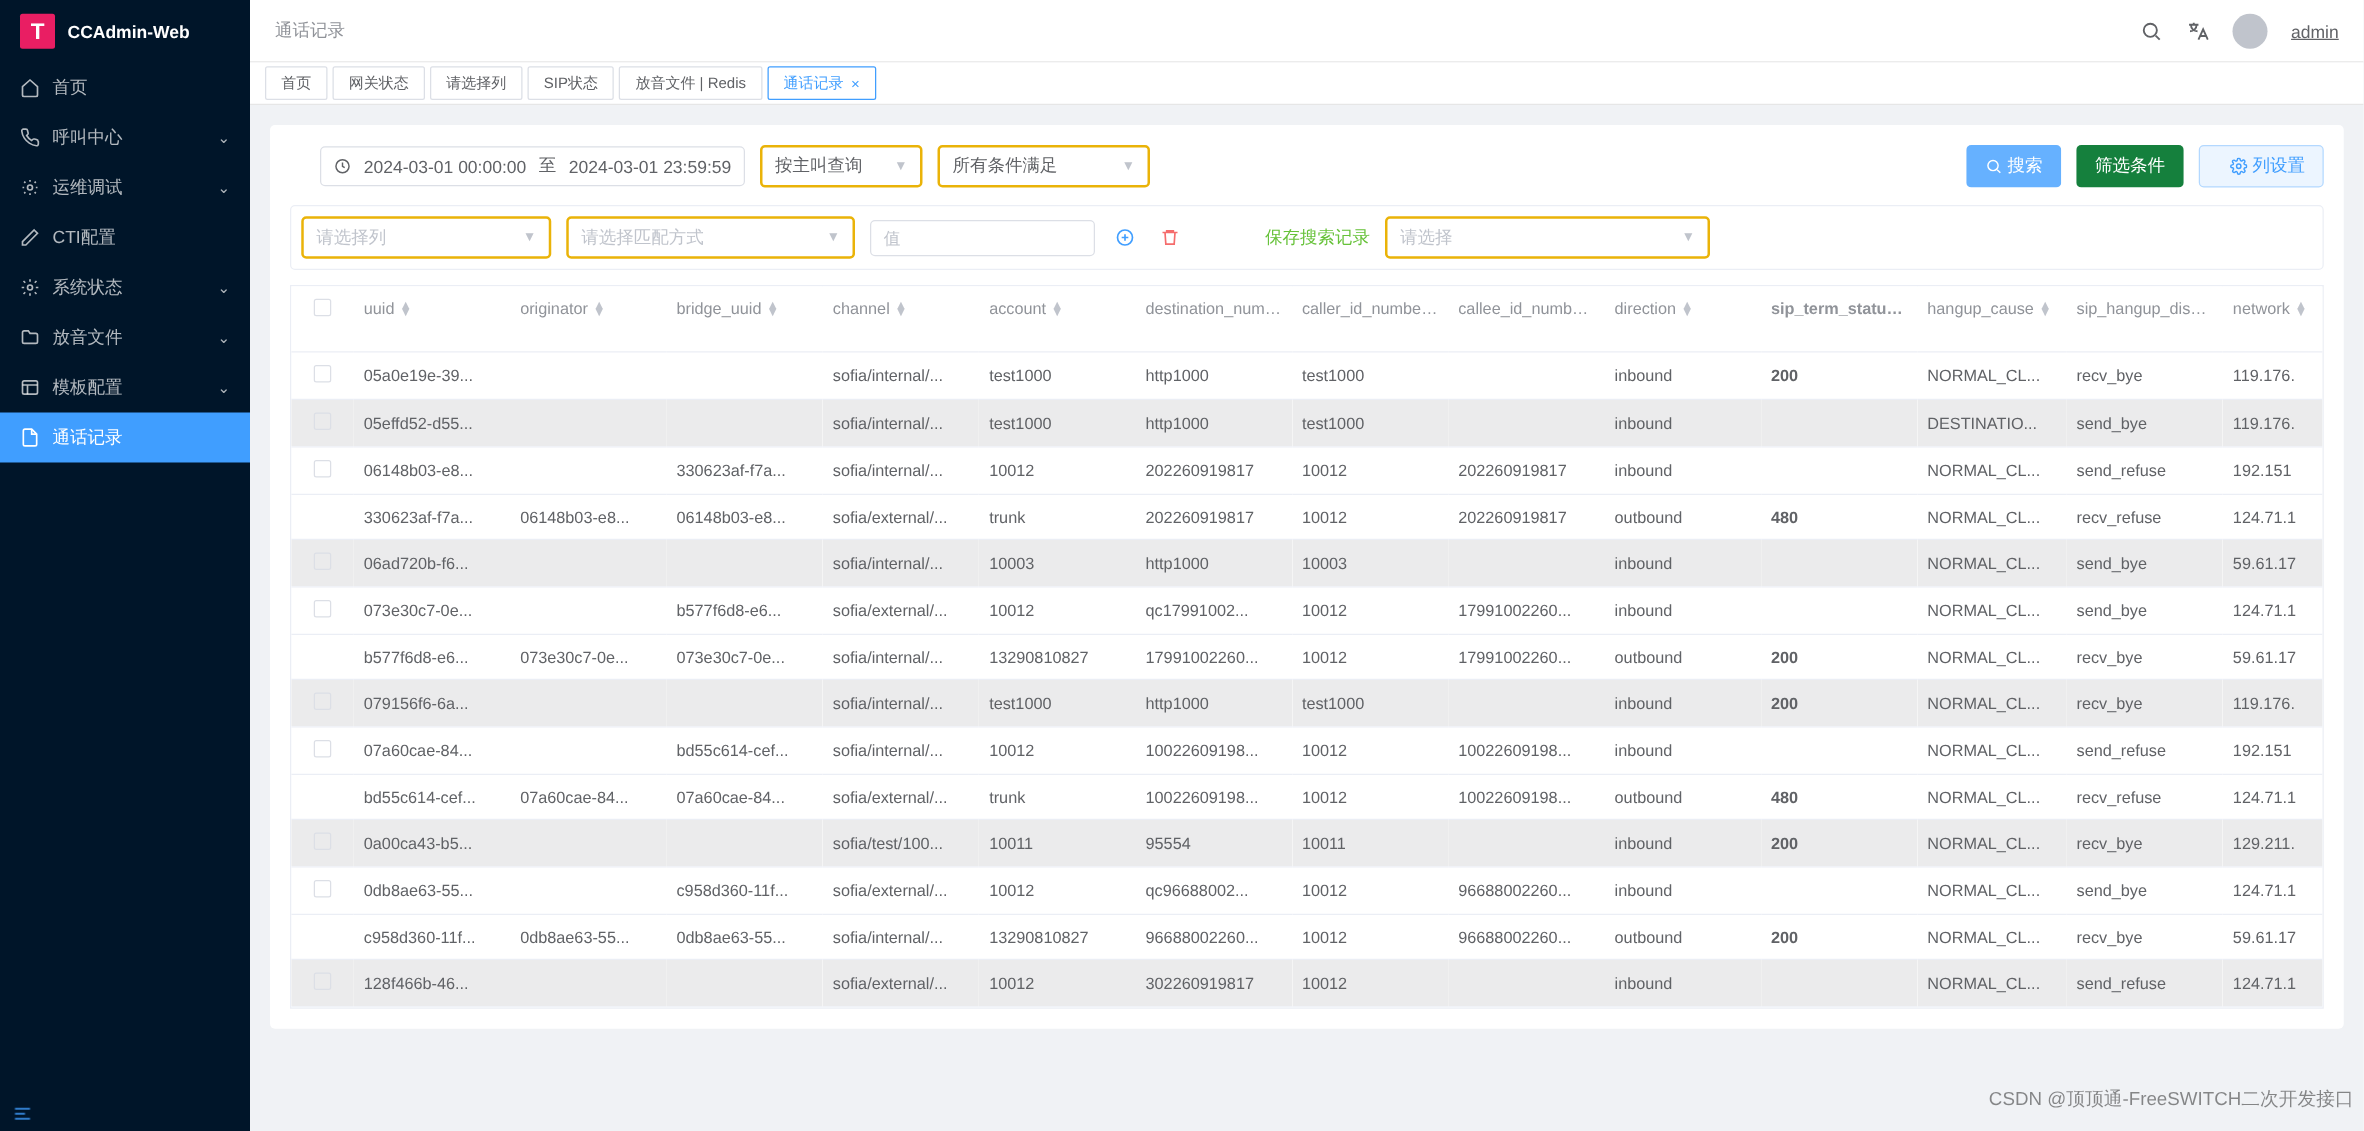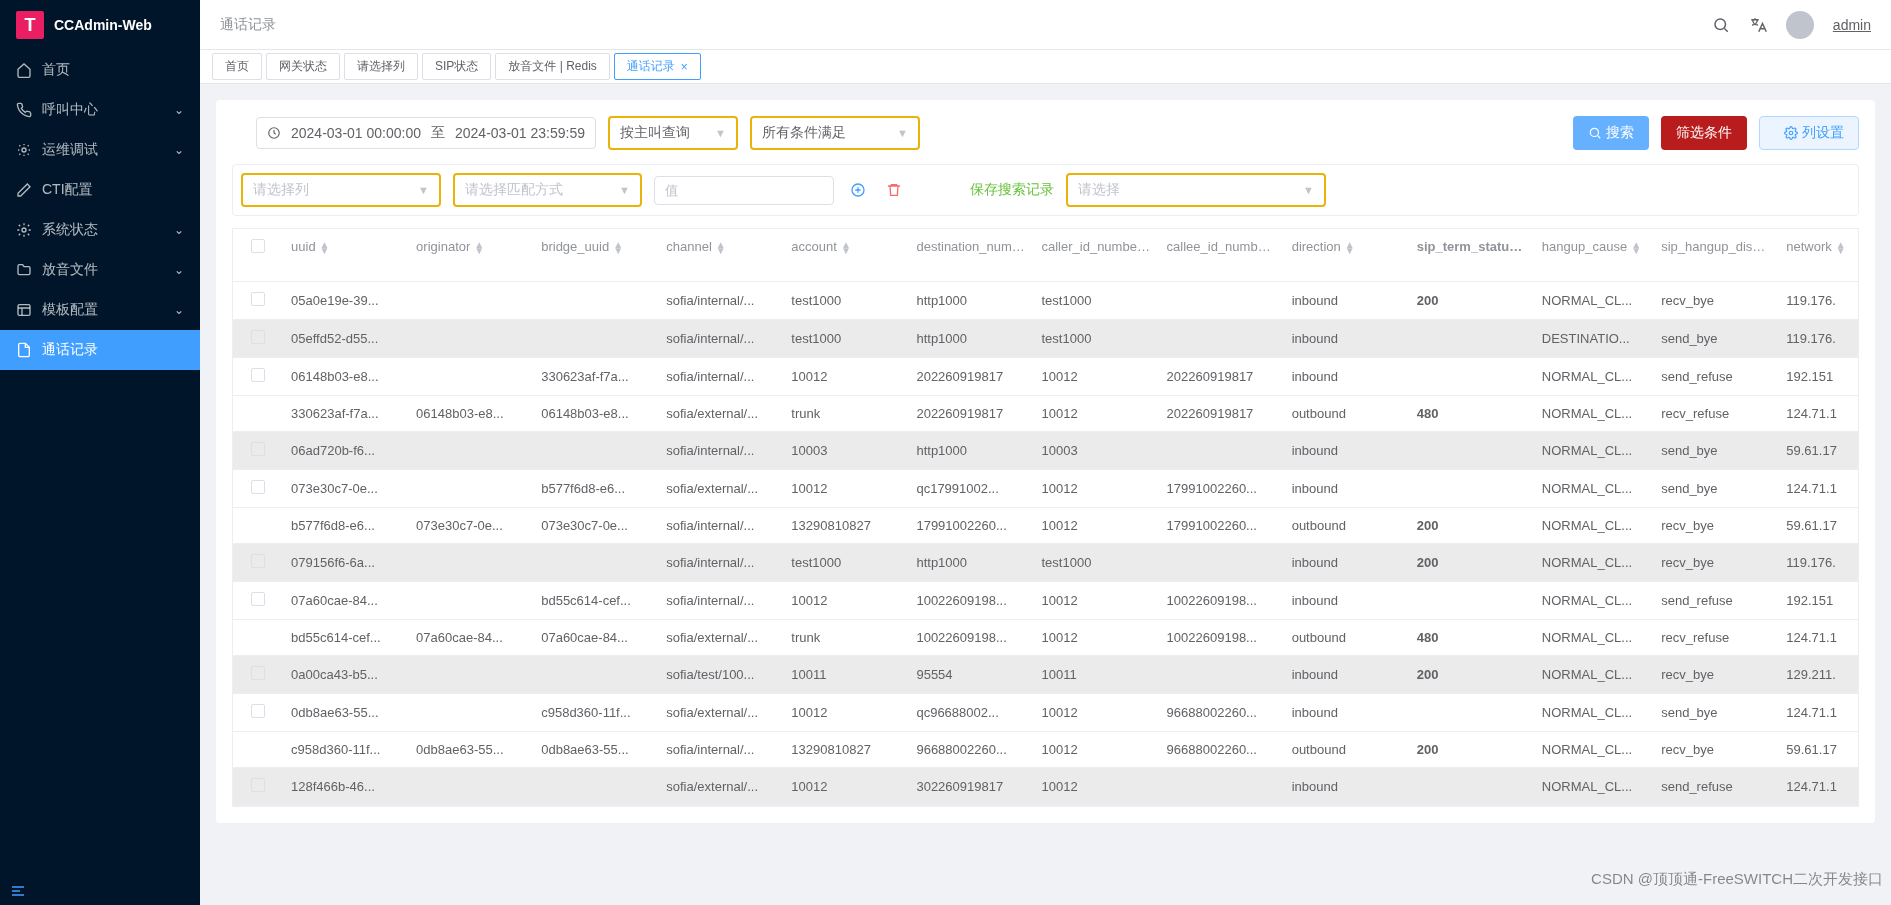--- a/index.html
+++ b/index.html
@@ -25,21 +25,21 @@
 .content { flex: 1; padding: 16px; overflow: auto; }
 .card { background: #fff; border-radius: 4px; padding: 16px; }
 .toolbar-row { display: flex; align-items: center; gap: 12px; margin-bottom: 14px; flex-wrap: wrap; }
 .date-range { display: flex; align-items: center; border: 1px solid #dcdfe6; border-radius: 4px; padding: 6px 10px; gap: 10px; color: #606266; width: 340px; margin-left: 24px; }
 .sel { border: 2px solid #eab308; border-radius: 4px; padding: 6px 10px; display: flex; align-items: center; justify-content: space-between; color: #606266; cursor: pointer; position: relative; }
 .sel .chev { font-size: 11px; color: #c0c4cc; margin-left: 8px; }
 .sel.ph { color: #c0c4cc; }
 .input { border: 1px solid #dcdfe6; border-radius: 4px; padding: 6px 10px; color: #606266; }
 .input::placeholder { color: #c0c4cc; }
 .btn { padding: 7px 14px; border-radius: 4px; border: 1px solid transparent; cursor: pointer; font-size: 14px; display: inline-flex; align-items: center; gap: 4px; }
-.btn-primary { background: #b91c1c; color: #fff; }
+.btn-primary { background: #15803d; color: #fff; }
 .btn-primary.light { background: #66b1ff; }
 .btn-plain { background: #ecf5ff; color: #409eff; border-color: #b3d8ff; padding-left: 24px; }
 .filter-box { border: 1px solid #ebeef5; border-radius: 4px; padding: 8px; display: flex; align-items: center; gap: 12px; }
 .icon-btn { cursor: pointer; padding: 4px; }
 .icon-btn.add { color: #409eff; }
 .icon-btn.del { color: #f56c6c; }
 .save-label { color: #67c23a; }
 .table-wrap { margin-top: 12px; border: 1px solid #ebeef5; overflow-x: auto; }
 table { border-collapse: collapse; width: 100%; table-layout: fixed; }
 th, td { padding: 10px 8px; text-align: left; font-size: 13px; border-bottom: 1px solid #ebeef5; white-space: nowrap; overflow: hidden; text-overflow: ellipsis; }
@@ -231,21 +231,21 @@
               </svg>
             <span>列设置</span>
           </button>
         </div>
 
         <div class="filter-box">
           <div class="sel ph" style="width:200px">
             <span>请选择列</span>
               <span class="chev">▼</span>
           </div>
-          <div class="sel ph" style="width:189px">
+          <div class="sel ph" style="width:231px">
             <span>请选择匹配方式</span>
               <span class="chev">▼</span>
           </div>
           <input class="input" style="width: 180px;" placeholder="值">
           <span class="icon-btn add">
               <svg width="16" height="16" viewBox="0 0 24 24" fill="none" stroke="currentColor" stroke-width="2">
                 <circle cx="12" cy="12" r="9"></circle>
                 <path d="M12 8v8M8 12h8"></path>
               </svg>
             </span>

